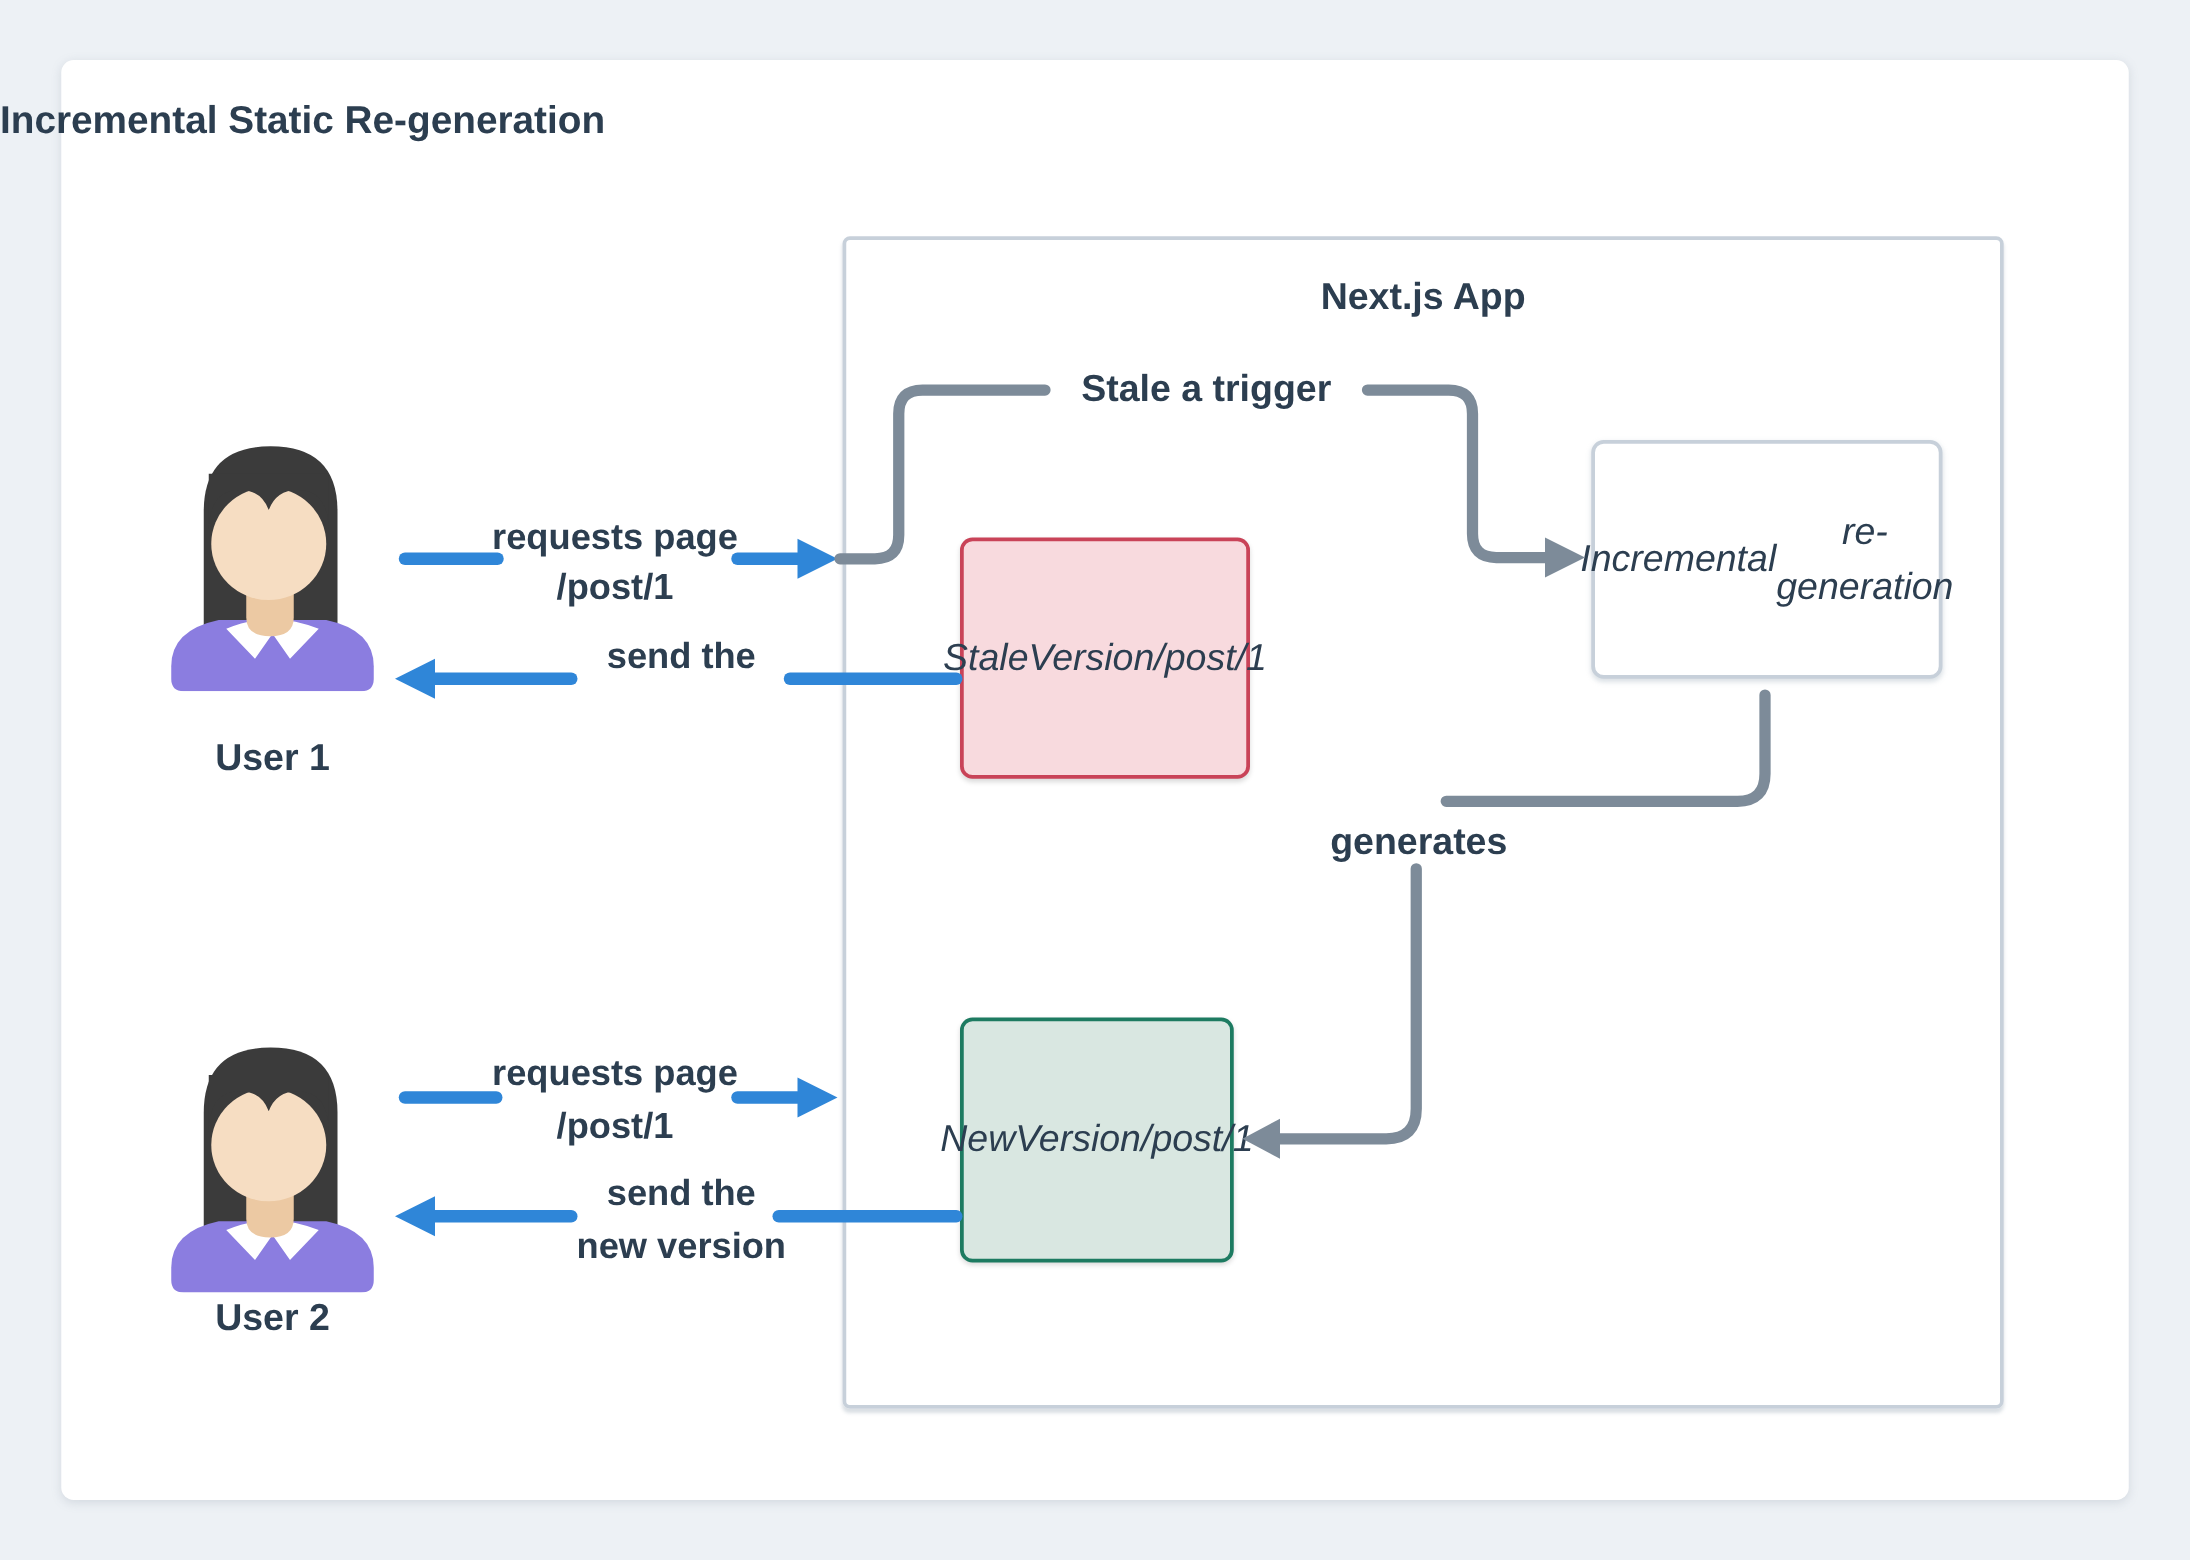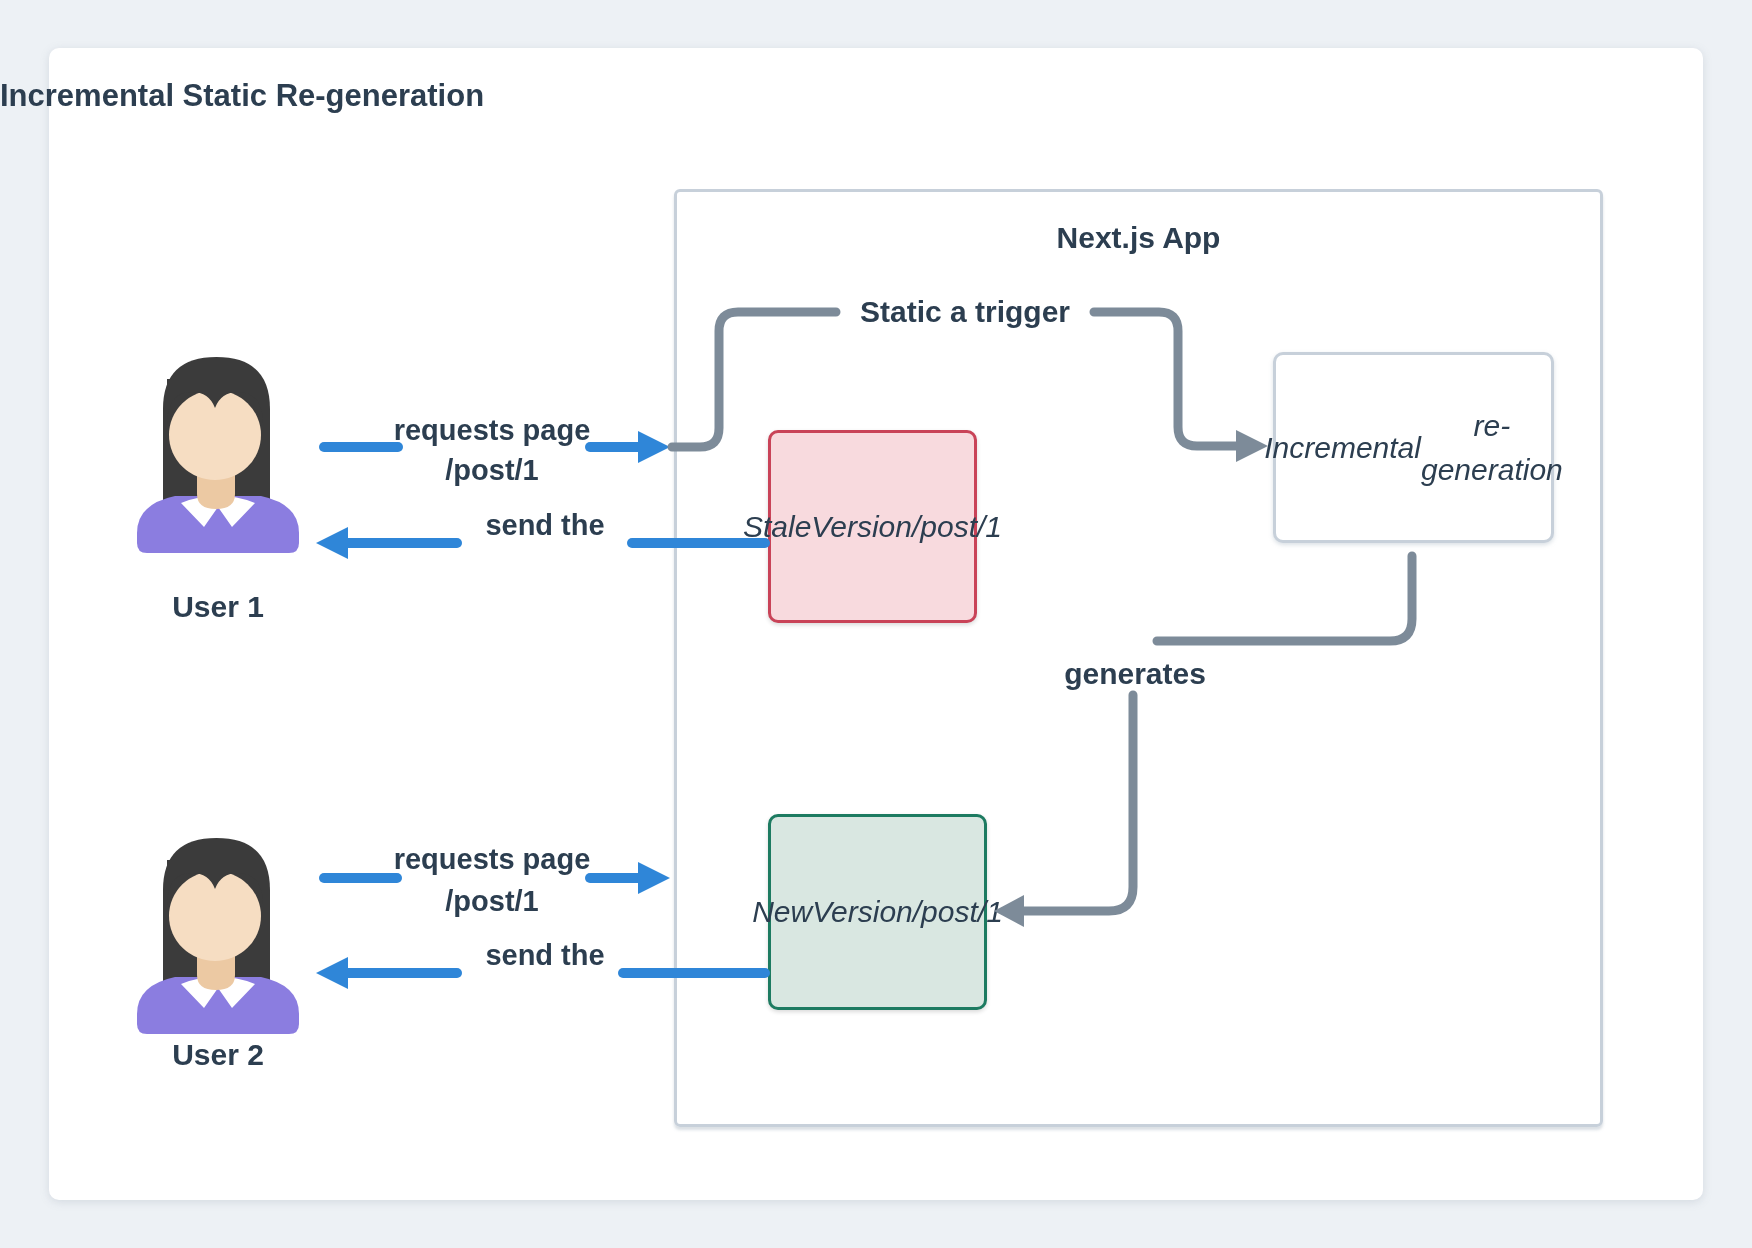--- a/index.html
+++ b/index.html
@@ -45,21 +45,21 @@
     position:absolute;display:flex;flex-direction:row;
     align-items:center;justify-content:center;text-align:center;
     font-size:30px;font-weight:500;color:var(--text);z-index:2;font-style:italic;
   }
   .incr-box{
     left:1273px;top:352px;width:281px;height:191px;
     background:#ffffff;border:3px solid var(--box-border-light);border-radius:10px;
     box-shadow:0 2px 4px rgba(150,165,180,.35);line-height:44px;
   }
   .stale-box{
-    left:768px;top:430px;width:209px;height:193px;
+    left:768px;top:430px;width:232px;height:193px;
     background:var(--stale-fill);border:3px solid var(--stale-border);border-radius:10px;
     box-shadow:0 2px 4px rgba(0,0,0,.15);line-height:43px;
   }
   .new-box{
     left:768px;top:814px;width:219px;height:196px;
     background:var(--new-fill);border:3px solid var(--new-border);border-radius:10px;
     box-shadow:0 2px 4px rgba(0,0,0,.15);line-height:44px;
   }
   .overlay{
     position:absolute;left:0;top:0;width:1752px;height:1248px;
@@ -140,39 +140,40 @@
   <div>Version</div>
   <div>/post/1</div>
 </div>
 
 <div class="node new-box">
   <div>New</div>
   <div>Version</div>
   <div>/post/1</div>
 </div>
 
-<div class="edge-label lbl-trigger">Static a trigger</div>
+<div class="edge-label lbl-trigger">Stale a trigger</div>
 <div class="edge-label lbl-generates">generates</div>
 
 <div class="edge-label lbl-req1">
   <div>requests page</div>
   <div>/post/1</div>
 </div>
 
 <div class="edge-label lbl-stale">
   <div>send the</div>
 </div>
 
 <div class="edge-label lbl-req2">
   <div>requests page</div>
   <div>/post/1</div>
 </div>
 
 <div class="edge-label lbl-new">
   <div>send the</div>
+  <div>new version</div>
 </div>
 
 <svg class="avatar avatar-1" viewBox="0 0 168 198" xmlns="http://www.w3.org/2000/svg">
   <path class="hair" d="M29,147 V54 Q29,2 82.5,2 Q136,2 136,54 V147 Q136,153 130,153 H35 Q29,153 29,147 Z"></path>
   <path class="shirt" d="M13,198 Q3,198 3,188 V178 Q3,149 41,141 H127 Q165,149 165,178 V188 Q165,198 155,198 Z"></path>
   <path class="collar" d="M47,148 Q84,133 121,148 L98,172 L84,152 L70,172 Z"></path>
   <path class="neck" d="M63,104 H101 V139 Q101,154 82,154 Q63,154 63,139 Z"></path>
   <ellipse class="skin" cx="81" cy="80" rx="46" ry="45"></ellipse>
   <path class="hair" d="M33,70 Q33,37 58,37 Q75,37 81,53 Q87,37 104,37 Q129,37 129,70 L129,24 L33,24 Z"></path>
 </svg>

